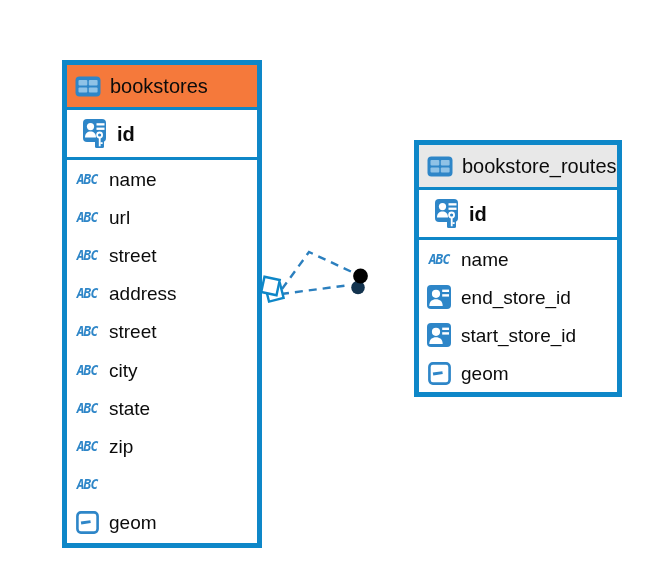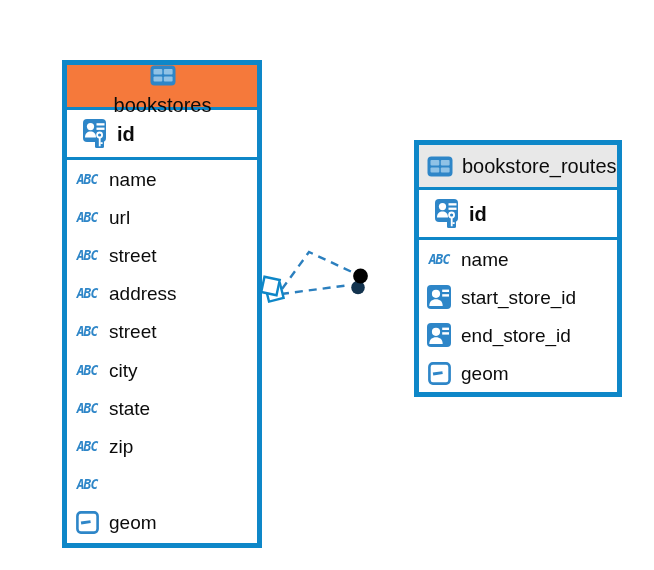--- a/index.html
+++ b/index.html
@@ -39,21 +39,21 @@
   .rel-square { fill:#fff; stroke:var(--table-border); stroke-width:2.4; }
   .dot-black { fill:var(--dot-black); }
   .dot-navy { fill:var(--dot-navy); }
 </style>
 </head>
 <body>
 
 <div class="canvas">
 
   <div class="entity" style="left:62px; top:60px; width:200px; height:488px;">
-    <div class="entity-header" style="background: rgb(245, 121, 59); flex-direction: column;">
+    <div class="entity-header" style="background: rgb(245, 121, 59);">
       <span class="icon">
           <svg width="26" height="21" viewBox="0 0 26 21">
       <rect x="0.5" y="0.5" width="25" height="20" rx="4" fill="#2E86C8"></rect>
       <rect x="3.5" y="4" width="8.8" height="5.6" rx="1" fill="#8FC2E6"></rect>
       <rect x="13.8" y="4" width="8.8" height="5.6" rx="1" fill="#8FC2E6"></rect>
       <rect x="3.5" y="11.6" width="8.8" height="5" rx="1" fill="#8FC2E6"></rect>
       <rect x="13.8" y="11.6" width="8.8" height="5" rx="1" fill="#8FC2E6"></rect>
     </svg>
         </span>
       <span class="entity-title">bookstores</span>
@@ -183,33 +183,33 @@
         <div class="entity-row">
           <span class="icon">
             <svg width="24" height="24" viewBox="0 0 24 24">
       <rect x="0" y="0" width="24" height="24" rx="4" fill="#2E86C8"></rect>
       <circle cx="9" cy="8.8" r="4.1" fill="#fff"></circle>
       <path d="M2.3 21 c0-4.8 3-6.8 6.7-6.8 s6.7 2 6.7 6.8 z" fill="#fff"></path>
       <rect x="15.2" y="4.6" width="6.8" height="2.4" fill="#fff"></rect>
       <rect x="15.2" y="9.2" width="6.8" height="2.4" fill="#fff"></rect>
     </svg>
           </span>
-          <span class="col-label">start_store_id</span>
+          <span class="col-label">end_store_id</span>
         </div>
         <div class="entity-row">
           <span class="icon">
             <svg width="24" height="24" viewBox="0 0 24 24">
       <rect x="0" y="0" width="24" height="24" rx="4" fill="#2E86C8"></rect>
       <circle cx="9" cy="8.8" r="4.1" fill="#fff"></circle>
       <path d="M2.3 21 c0-4.8 3-6.8 6.7-6.8 s6.7 2 6.7 6.8 z" fill="#fff"></path>
       <rect x="15.2" y="4.6" width="6.8" height="2.4" fill="#fff"></rect>
       <rect x="15.2" y="9.2" width="6.8" height="2.4" fill="#fff"></rect>
     </svg>
           </span>
-          <span class="col-label">end_store_id</span>
+          <span class="col-label">start_store_id</span>
         </div>
         <div class="entity-row">
           <span class="icon">
             <svg width="23" height="23" viewBox="0 0 23 23">
       <rect x="1.4" y="1.4" width="20.2" height="20.2" rx="3.5" fill="none" stroke="#2E86C8" stroke-width="2.6"></rect>
       <rect x="5" y="9.8" width="9.6" height="3" fill="#2E86C8" transform="rotate(-8 9.8 11.3)"></rect>
     </svg>
           </span>
           <span class="col-label">geom</span>
         </div>

